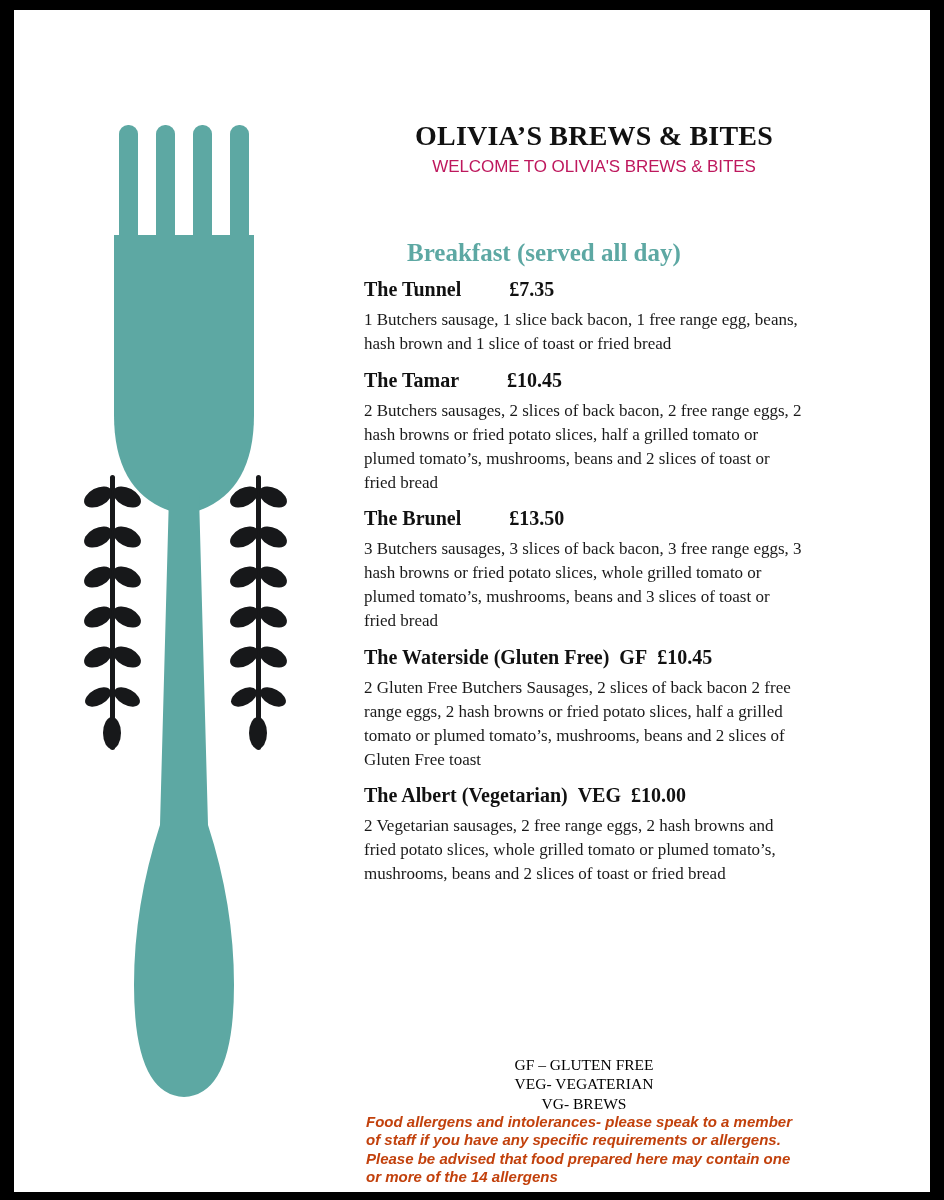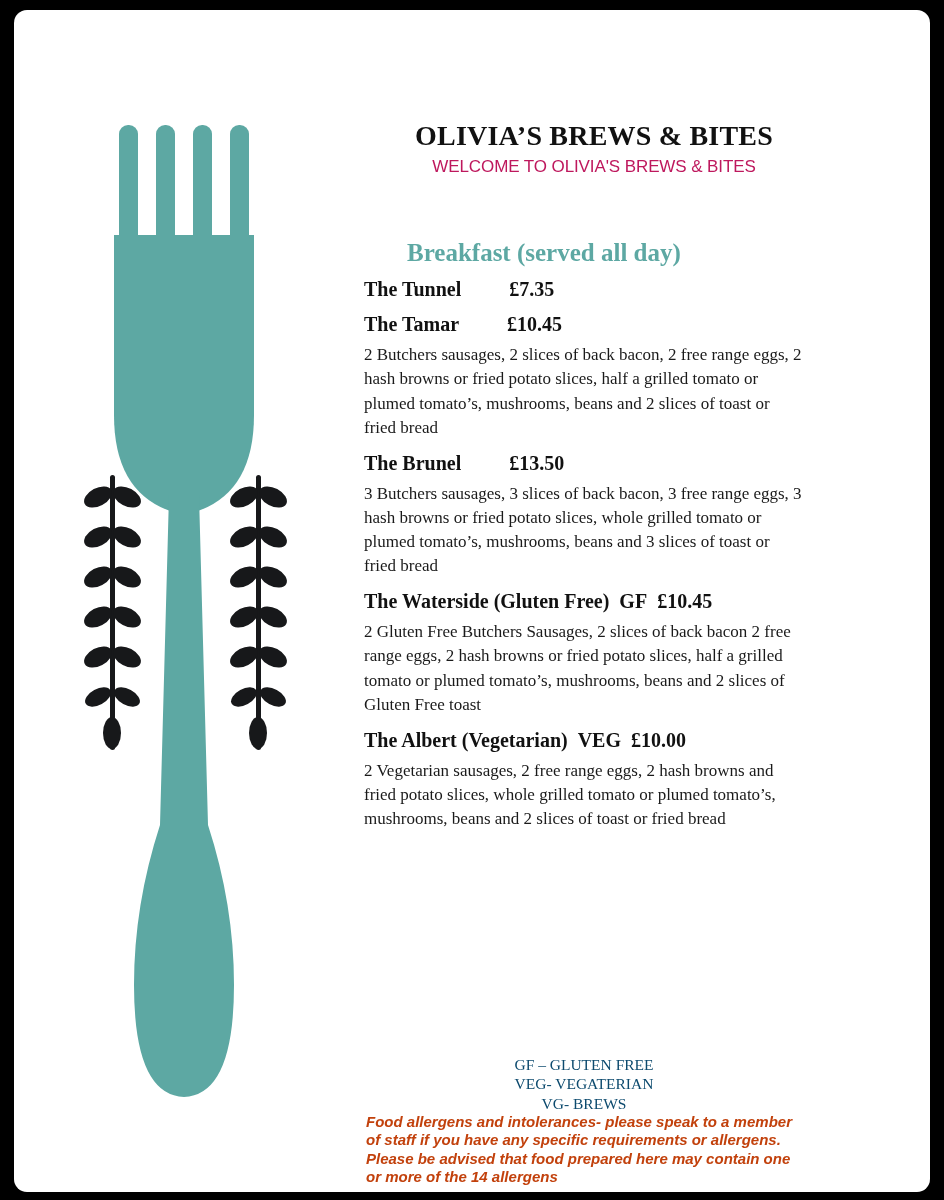--- a/index.html
+++ b/index.html
@@ -15,21 +15,20 @@
     overflow: hidden;
     font-family: "Liberation Serif", serif;
   }
   .paper {
     position: absolute;
     left: 14px;
     top: 10px;
     width: 916px;
     height: 1182px;
     background: #ffffff;
-    border-radius: 13px;
   }
 
   
   .fork-art {
     position: absolute;
     left: 60px;
     top: 105px;
     width: 260px;
     height: 990px;
   }
@@ -100,21 +99,21 @@
 
   
   .legend {
     position: absolute;
     left: 350px;
     top: 1045px;
     width: 440px;
     text-align: center;
     font-family: "Liberation Serif", serif;
     font-size: 15.5px;
-    color: #0c4a6e;
+    color: #000000;
     line-height: 1.25;
   }
   .allergen {
     position: absolute;
     left: 352px;
     top: 1103px;
     width: 440px;
     font-family: "Liberation Sans", sans-serif;
     font-weight: bold;
     font-style: italic;
@@ -193,20 +192,21 @@
       <p class="brand-sub">WELCOME TO OLIVIA'S BREWS &amp; BITES</p>
 
       <div class="section-head">Breakfast (served all day)</div>
 
       <div class="item">
         <div class="item-head">
           <span class="item-name">The Tunnel</span>
           <span class="item-gap-1"></span>
           <span class="item-price">£7.35</span>
         </div>
+        <div class="item-desc">1 Butchers sausage, 1 slice back bacon, 1 free range egg, beans, hash brown and 1 slice of toast or fried bread</div>
       </div>
 
       <div class="item">
         <div class="item-head">
           <span class="item-name">The Tamar</span>
           <span class="item-gap-1"></span>
           <span class="item-price">£10.45</span>
         </div>
         <div class="item-desc">2 Butchers sausages, 2 slices of back bacon, 2 free range eggs, 2 hash browns or fried potato slices, half a grilled tomato or plumed tomato’s, mushrooms, beans and 2 slices of toast or fried bread</div>
       </div>

